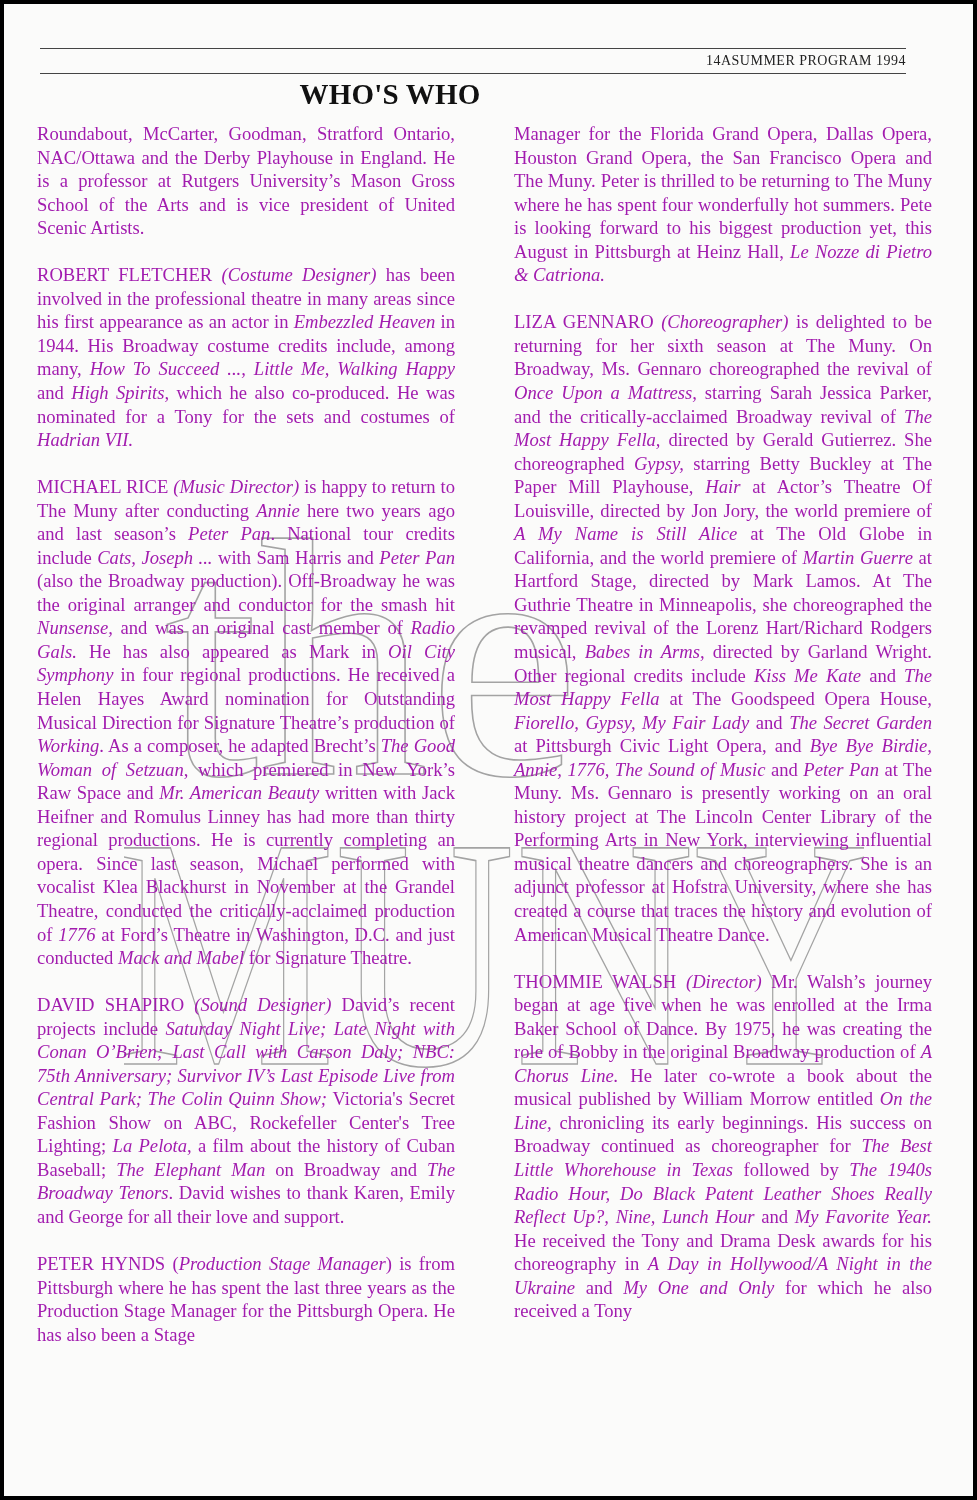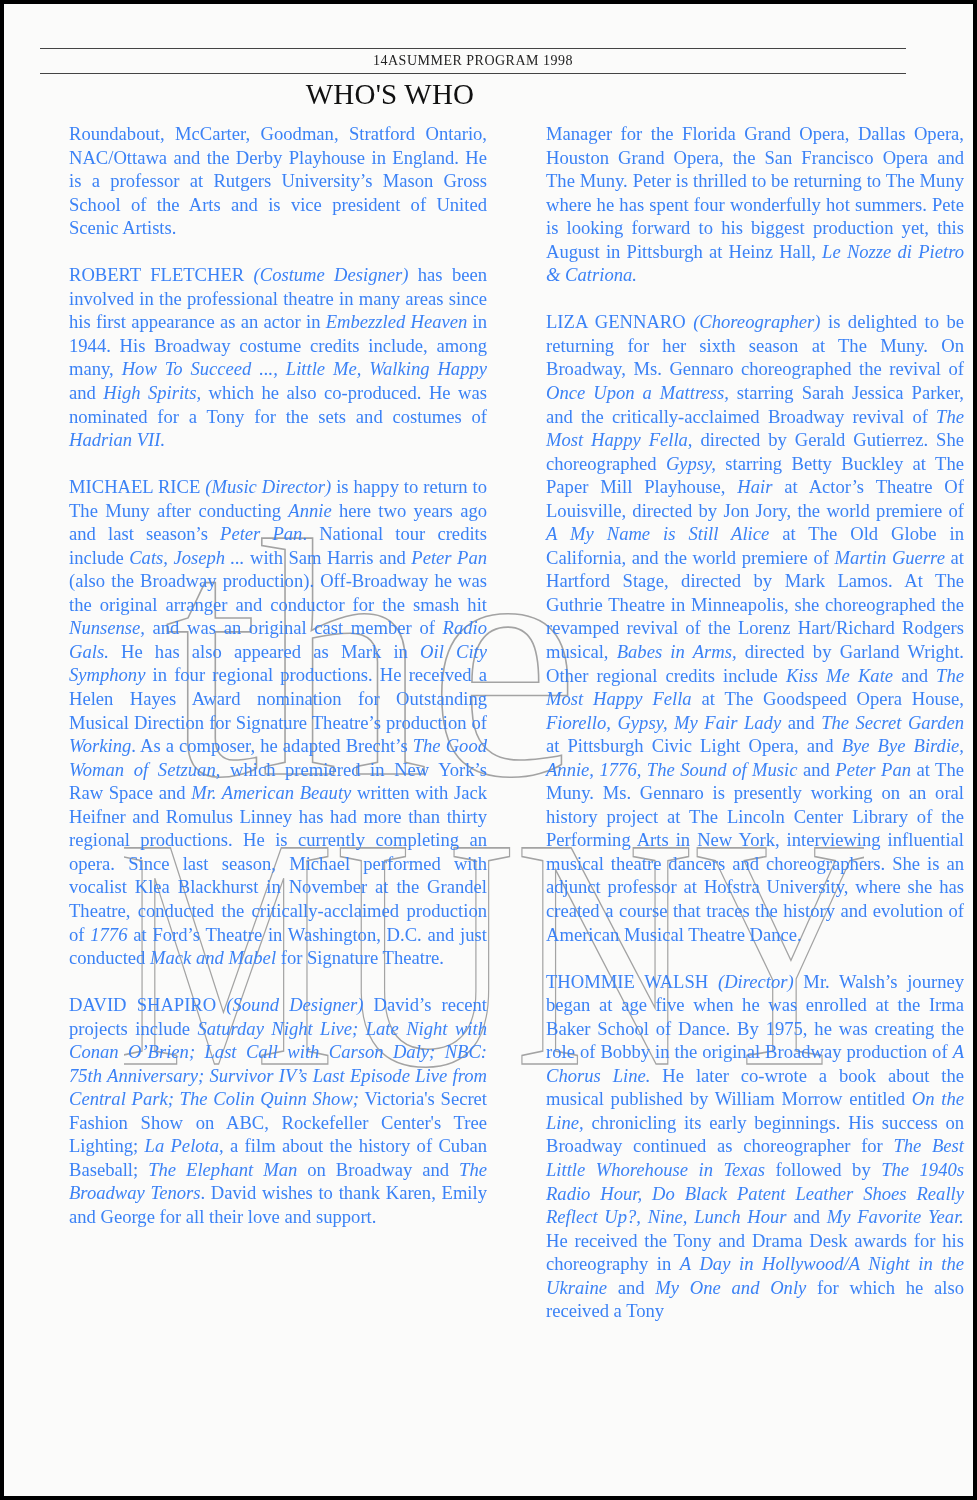--- a/index.html
+++ b/index.html
@@ -5,66 +5,67 @@
   html, body { margin: 0; padding: 0; background: #000; }
   body { width: 977px; height: 1500px; position: relative; overflow: hidden; }
   .page {
     position: absolute; left: 4px; top: 4px; width: 969px; height: 1492px;
     background: #fbfbfa; overflow: hidden;
   }
   .running-head {
     position: absolute; left: 36px; top: 44px; width: 866px; height: 24px;
     border-top: 1.5px solid #444; border-bottom: 1.5px solid #444;
     font-family: "Liberation Serif", serif; font-size: 14px; color: #222;
-    letter-spacing: 0.5px; display: flex; justify-content: center; align-items: center;
+    letter-spacing: 0.5px; display: flex; justify-content: flex-end; align-items: center;
   }
   .page-title {
     position: absolute; left: 0; width: 772px; top: 74px; text-align: center;
-    font-family: "Liberation Serif", serif; font-weight: normal; font-size: 29px; color: #111;
+    font-family: "Liberation Serif", serif; font-weight: bold; font-size: 29px; color: #111;
     letter-spacing: 0.2px;
   }
   .watermark {
     position: absolute; left: 120px; top: 470px; width: 740px; height: 600px;
     pointer-events: none;
   }
   .col {
     position: absolute; top: 118px; width: 418px;
     font-family: "Liberation Serif", serif; font-size: 18.6px; line-height: 23.55px;
-    color: #3b82f6; text-align: justify; hyphens: manual; margin-left: 32px;
+    color: #a21caf; text-align: justify; hyphens: manual;
   }
   .col.left { left: 33px; }
   .col.right { left: 510px; }
   .bio { margin: 0 0 23.5px 0; }
   .bio .name { font-weight: normal; }
   .bio i { font-style: italic; }
 </style>
 </head>
 <body>
 
 <div class="page">
 
   <div class="running-head">
     <span>14A</span>
-    <span>SUMMER PROGRAM 1998</span>
+    <span>SUMMER PROGRAM 1994</span>
   </div>
 
   <div class="page-title">WHO'S WHO</div>
 
   <svg class="watermark" viewBox="0 0 740 600">
     <g fill="none" stroke="#a3a3a3" stroke-width="1.6" font-family="Liberation Serif, serif">
       <text x="40" y="300" font-size="340">the</text>
       <text x="-10" y="590" font-size="330" textLength="760" lengthAdjust="spacingAndGlyphs">MUNY</text>
     </g>
   </svg>
 
   <div class="col left" id="col-left">
       <p class="bio"><span>Roundabout, McCarter, Goodman, Stratford Ontario, NAC/Ottawa and the Derby Playhouse in England. He is a professor at Rutgers University’s Mason Gross School of the Arts and is vice president of United Scenic Artists.</span></p>
       <p class="bio"><span class="name">ROBERT FLETCHER</span> <i>(Costume Designer)</i><span> has been involved in the professional theatre in many areas since his first appearance as an actor in </span><i>Embezzled Heaven</i><span> in 1944. His Broadway costume credits include, among many, </span><i>How To Succeed ..., Little Me, Walking Happy</i><span> and </span><i>High Spirits,</i><span> which he also co-produced. He was nominated for a Tony for the sets and costumes of </span><i>Hadrian VII.</i></p>
       <p class="bio"><span class="name">MICHAEL RICE</span> <i>(Music Director)</i><span> is happy to return to The Muny after conducting </span><i>Annie</i><span> here two years ago and last season’s </span><i>Peter Pan</i><span>. National tour credits include </span><i>Cats, Joseph ...</i><span>  with Sam Harris and </span><i>Peter Pan</i><span> (also the Broadway production). Off-Broadway he was the original arranger and conductor for the smash hit </span><i>Nunsense,</i><span> and was an original cast member of </span><i>Radio Gals.</i><span> He has also appeared as Mark in </span><i>Oil City Symphony</i><span> in four regional productions. He received a Helen Hayes Award nomination for Outstanding Musical Direction for Signature Theatre’s production of </span><i>Working</i><span>. As a composer, he adapted Brecht’s </span><i>The Good Woman of Setzuan</i><span>, which premiered in New York’s Raw Space and </span><i>Mr. American Beauty</i><span> written with Jack Heifner and Romulus Linney has had more than thirty regional productions. He is currently completing an opera. Since last season, Michael performed with vocalist Klea Blackhurst in November at the Grandel Theatre, conducted the critically-acclaimed production of </span><i>1776</i><span> at Ford’s Theatre in Washington, D.C. and just conducted </span><i>Mack and Mabel</i><span> for Signature Theatre.</span></p>
       <p class="bio"><span class="name">DAVID SHAPIRO</span> <i>(Sound Designer)</i><span> David’s recent projects include </span><i>Saturday Night Live; Late Night with Conan O’Brien; Last Call with Carson Daly; NBC: 75th Anniversary; Survivor IV’s Last Episode Live from Central Park; The Colin Quinn Show;</i><span> Victoria's Secret Fashion Show on ABC, Rockefeller Center's Tree Lighting; </span><i>La Pelota,</i><span> a film about the history of Cuban Baseball; </span><i>The Elephant Man</i><span> on Broadway and </span><i>The Broadway Tenors</i><span>. David wishes to thank Karen, Emily and George for all their love and support.</span></p>
+      <p class="bio"><span class="name">PETER HYNDS</span> (<i>Production Stage Manager</i>)<span> is from Pittsburgh where he has spent the last three years as the Production Stage Manager for the Pittsburgh Opera. He has also been a Stage</span></p>
     </div>
   <div class="col right" id="col-right">
       <p class="bio"><span>Manager for the Florida Grand Opera, Dallas Opera, Houston Grand Opera, the San Francisco Opera and The Muny. Peter is thrilled to be returning to The Muny where he has spent four wonderfully hot summers. Pete is looking for­ward to his biggest production yet, this August in Pittsburgh at Heinz Hall, </span><i>Le Nozze di Pietro &amp; Catriona.</i></p>
       <p class="bio"><span class="name">LIZA GENNARO</span> <i>(Choreographer)</i><span> is delighted to be returning for her sixth season at The Muny. On Broadway, Ms. Gennaro choreographed the revival of </span><i>Once Upon a Mattress,</i><span> starring Sarah Jessica Parker, and the critically-acclaimed Broadway revival of </span><i>The Most Happy Fella,</i><span> direct­ed by Gerald Gutierrez. She choreographed </span><i>Gypsy,</i><span> starring Betty Buckley at The Paper Mill Playhouse, </span><i>Hair</i><span> at Actor’s Theatre Of Louisville, directed by Jon Jory, the world premiere of </span><i>A My Name is Still Alice</i><span> at The Old Globe in California, and the world premiere of </span><i>Martin Guerre</i><span> at Hartford Stage, directed by Mark Lamos. At The Guthrie Theatre in Minneapolis, she choreo­graphed the revamped revival of the Lorenz Hart/Richard Rodgers musical, </span><i>Babes in Arms,</i><span> directed by Garland Wright. Other regional cred­its include </span><i>Kiss Me Kate</i><span> and </span><i>The Most Happy Fella</i><span> at The Goodspeed Opera House, </span><i>Fiorello, Gypsy, My Fair Lady</i><span> and </span><i>The Secret Garden</i><span> at Pittsburgh Civic Light Opera, and </span><i>Bye Bye Birdie, Annie, 1776, The Sound of Music</i><span> and </span><i>Peter Pan</i><span> at The Muny. Ms. Gennaro is presently working on an oral history project at The Lincoln Center Library of the Performing Arts in New York, interview­ing influential musical theatre dancers and cho­reographers. She is an adjunct professor at Hofstra University, where she has created a course that traces the history and evolution of American Musical Theatre Dance.</span></p>
       <p class="bio"><span class="name">THOMMIE WALSH</span> <i>(Director)</i><span> Mr. Walsh’s jour­ney began at age five when he was enrolled at the Irma Baker School of Dance. By 1975, he was cre­ating the role of Bobby in the original Broadway production of </span><i>A Chorus Line.</i><span> He later co-wrote a book about the musical published by William Morrow entitled </span><i>On the Line,</i><span> chronicling its early beginnings. His success on Broadway continued as choreographer for </span><i>The Best Little Whorehouse in Texas</i><span> followed by </span><i>The 1940s Radio Hour, Do Black Patent Leather Shoes Really Reflect Up?, Nine, Lunch Hour</i><span> and </span><i>My Favorite Year.</i><span> He received the Tony and Drama Desk awards for his choreography in </span><i>A Day in Hollywood/A Night in the Ukraine</i><span> and </span><i>My One and Only</i><span> for which he also received a Tony</span></p>
     </div>
 
 </div>
 
 </body></html>

